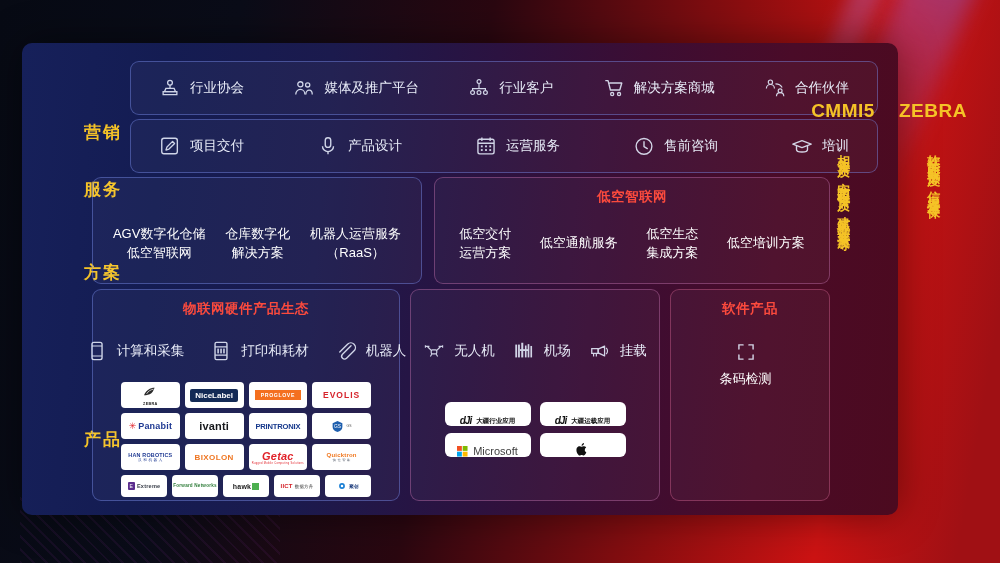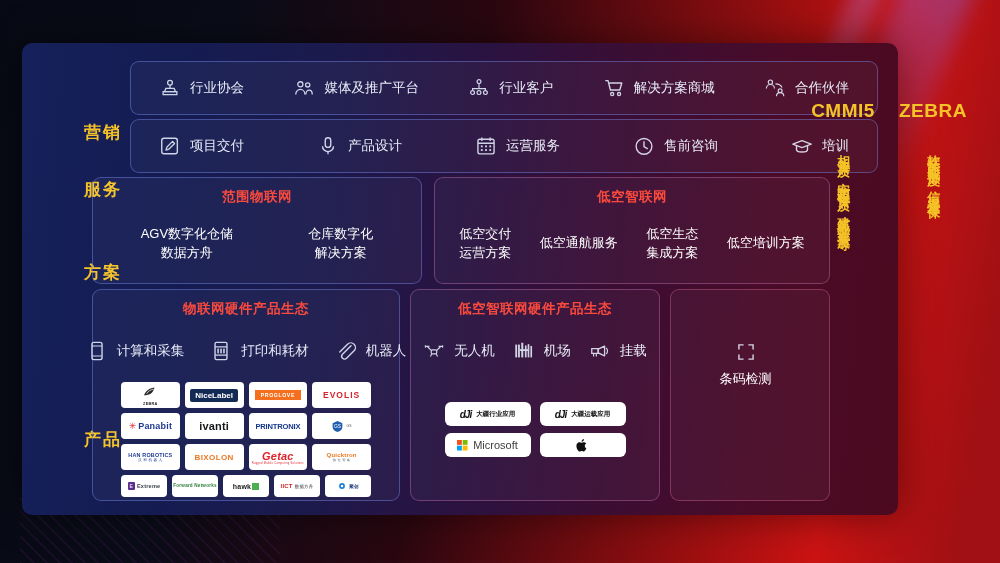--- a/index.html
+++ b/index.html
@@ -96,21 +96,21 @@
   .logo-txt { font-size: 7.5px; font-weight: 800; letter-spacing: .2px; white-space: nowrap; }
   .logo-sub { font-size: 3.4px; letter-spacing: .3px; color:#7b8390; display:block; text-align:center; }
 
   .dji-grid {
     position: absolute; left: 40px; right: 40px; top: 112px;
     display: flex; flex-direction: column; gap: 7px; align-items: center;
   }
   .dji-row { display: flex; gap: 9px; }
   .dji-cell {
     width: 86px; height: 24px; background: #fff; border-radius: 6px;
-    display: flex; align-items: center; justify-content: center; gap: 5px;
+    display: flex; align-items: flex-end; justify-content: center; gap: 5px;
   }
 
   .sw-item {
     position: absolute; left: 0; right: 9px; text-align: center; color: #fff; font-size: 13px;
   }
   .sw-item .ico { margin: 0 auto 8px; width: 20px; height: 20px; }
 
   
   .cert {
     position: absolute; top: 43px; height: 472px; width: 86px;
@@ -234,26 +234,27 @@
           <circle cx="17.6" cy="15" r="2.1" fill="none" stroke="#dfe5f5" stroke-width="1.3"></circle>
           <path d="M13.6 21c0-2.3 1.8-4 4-4s4 1.7 4 4" fill="none" stroke="#dfe5f5" stroke-width="1.3"></path>
           <path d="M12.5 7.5c3.4 0 6 1.5 7.3 4" fill="none" stroke="#dfe5f5" stroke-width="1.2"></path>
         </svg>
         <span class="lbl">合作伙伴</span>
       </div>
     </div>
   </div>
 
   <div class="box" style="left:70px;top:134px;width:330px;height:107px">
-    <div class="sect-title">范围物联网</div>
     <div class="sol-items">
       <div class="sol-item">AGV数字化仓储
-数据方舟</div>
+低空智联网</div>
       <div class="sol-item">仓库数字化
 解决方案</div>
+      <div class="sol-item">机器人运营服务
+（RaaS）</div>
     </div>
   </div>
 
   <div class="box" style="left:70px;top:246px;width:308px;height:212px">
     <div class="sect-title">物联网硬件产品生态</div>
     <div class="prod-icons">
       <div class="row-item">
         <svg class="ico" viewBox="0 0 24 24">
           <rect x="6.5" y="2.6" width="11" height="18.8" rx="2" fill="none" stroke="#dfe5f5" stroke-width="1.5"></rect>
           <path d="M6.5 6.6h11M6.5 17.4h11" stroke="#dfe5f5" stroke-width="1.2"></path>
@@ -389,21 +390,20 @@
       <div class="sol-item">低空交付
 运营方案</div>
       <div class="sol-item">低空通航服务</div>
       <div class="sol-item">低空生态
 集成方案</div>
       <div class="sol-item">低空培训方案</div>
     </div>
   </div>
 
   <div class="box warm" style="left:388px;top:246px;width:250px;height:212px">
-    <div class="sect-title">低空智联网硬件产品生态</div>
     <div class="prod-icons" style="gap:18px">
       <div class="row-item">
         <svg class="ico" viewBox="0 0 24 24">
           <path d="M2 7h5M2.6 5.6v2.8M17 7h5M21.4 5.6v2.8" stroke="#dfe5f5" stroke-width="1.2"></path>
           <path d="M5 7.4l4 4M19 7.4l-4 4" stroke="#dfe5f5" stroke-width="1.3"></path>
           <rect x="9" y="10.8" width="6" height="4.4" rx="1.2" fill="none" stroke="#dfe5f5" stroke-width="1.3"></rect>
           <path d="M9.6 15.4l-1.6 2.6M14.4 15.4l1.6 2.6" stroke="#dfe5f5" stroke-width="1.2"></path>
         </svg>
         <span class="lbl">无人机</span>
       </div>
@@ -458,20 +458,21 @@
             <path d="M16.4 14.6c0-3 2.4-4.4 2.5-4.5-1.4-2-3.5-2.3-4.3-2.3-1.8-.2-3.5 1.1-4.4 1.1-.9 0-2.3-1.1-3.8-1-2 .03-3.8 1.1-4.8 2.9-2 3.5-.5 8.7 1.5 11.6 1 1.4 2.1 3 3.6 2.9 1.4-.06 2-.9 3.7-.9s2.2.9 3.7.9c1.5 0 2.5-1.4 3.4-2.8 1.1-1.6 1.5-3.2 1.6-3.3-.04-.02-3-1.2-3-4.6z" fill="#111"></path>
             <path d="M13.6 5.6c.8-1 1.3-2.3 1.2-3.6-1.1.05-2.5.8-3.3 1.7-.7.8-1.4 2.2-1.2 3.4 1.2.1 2.5-.6 3.3-1.5z" fill="#111"></path>
           </svg>
 
         </div>
       </div>
     </div>
   </div>
 
   <div class="box warm2" style="left:648px;top:246px;width:160px;height:212px">
+    <div class="sect-title">软件产品</div>
     <div class="sw-item" style="top:52px">
       <svg class="ico" viewBox="0 0 24 24">
         <path d="M3.5 8.5v-5h5M15.5 3.5h5v5M20.5 15.5v5h-5M8.5 20.5h-5v-5" fill="none" stroke="#dfe5f5" stroke-width="1.7" stroke-linecap="round"></path>
       </svg>
       <span>条码检测</span>
     </div>
   </div>
 </div>
 
 <div class="cert" style="left:800px">

